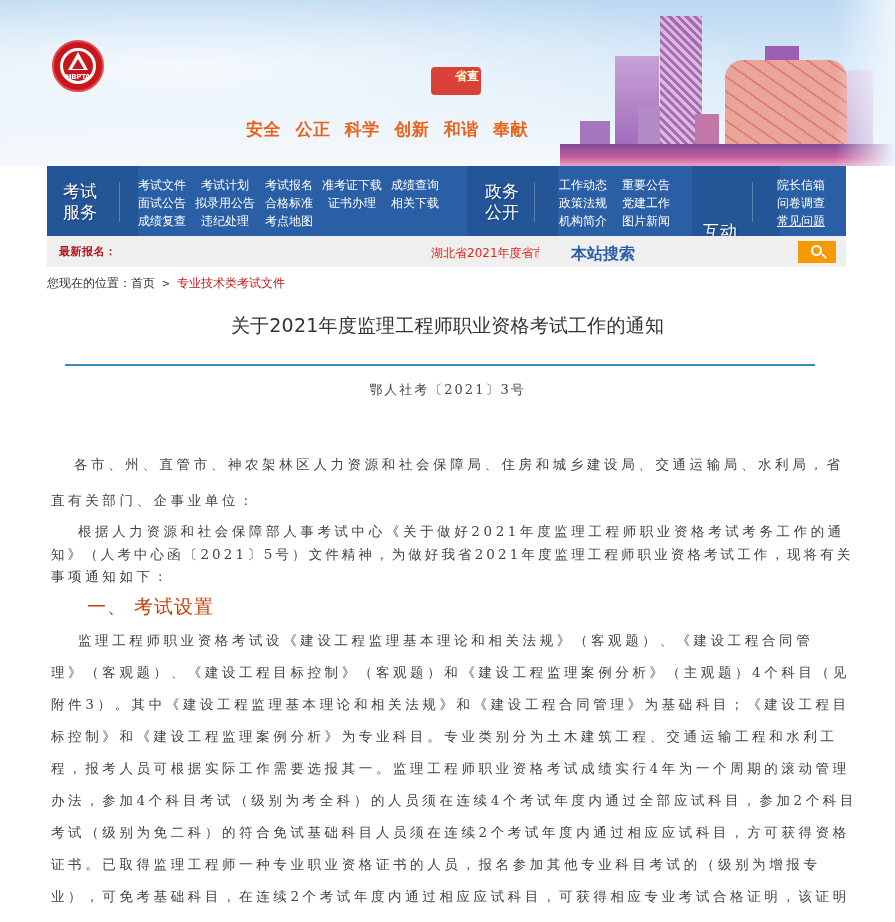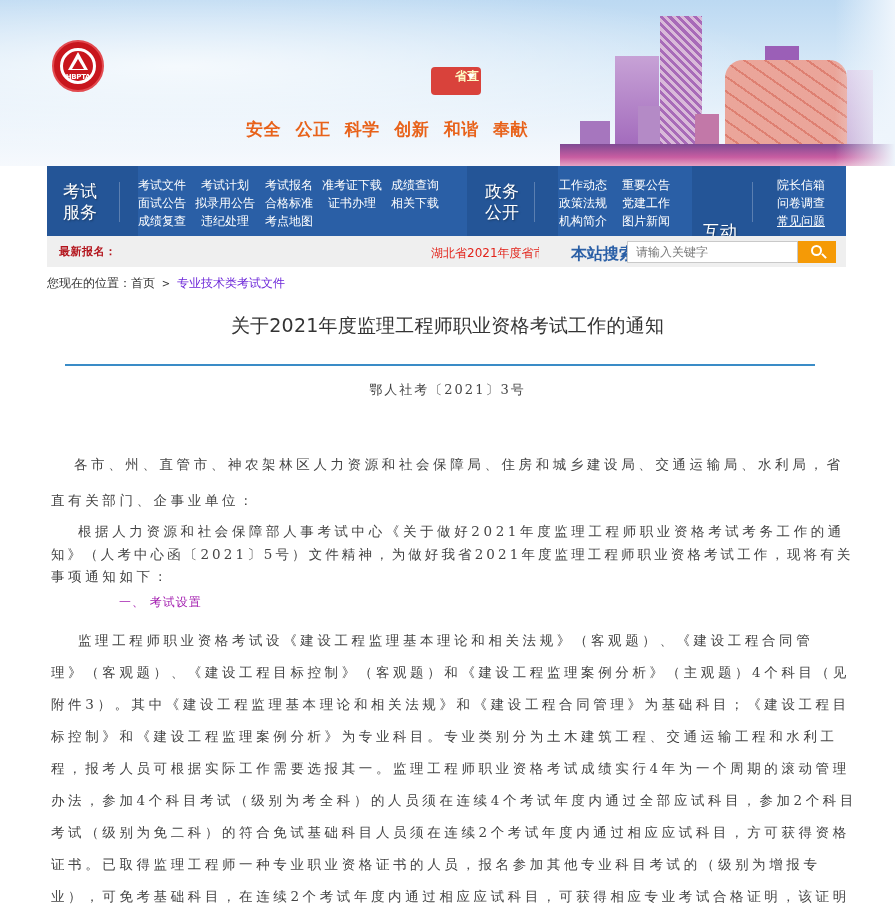--- a/index.html
+++ b/index.html
@@ -120,41 +120,41 @@
   .search-btn .ring {
     position: absolute; left: 13px; top: 4px; width: 11px; height: 11px; border: 2px solid #fff; border-radius: 50%;
   }
   .search-btn .handle {
     position: absolute; left: 23px; top: 14px; width: 6px; height: 2px; background: #fff; transform: rotate(45deg);
   }
 
   
   .breadcrumb { position: absolute; left: 47px; top: 275px; font-size: 12px; color: #333; white-space: nowrap; }
   .breadcrumb .crumb-link { color: #333; cursor: pointer; }
-  .breadcrumb .crumb-current { color: #6d28d9; cursor: pointer; }
+  .breadcrumb .crumb-current { color: #b91c1c; cursor: pointer; }
   .breadcrumb .sep { margin: 0 3px; font-size: 10px; }
 
   
   .article-title {
     position: absolute; left: 0; width: 895px; top: 313px; text-align: center;
     font-size: 19px; color: #333; letter-spacing: 0.2px;
   }
   .divider { position: absolute; left: 65px; top: 364px; width: 750px; height: 2px; background: #3a8cc7; }
   .doc-number {
     position: absolute; left: 0; width: 895px; top: 381px; text-align: center;
     font-family: "DejaVu Serif", serif; font-size: 13px; color: #444; letter-spacing: 2px;
   }
 
   .body-text {
     position: absolute; left: 51px; width: 794px; font-family: "DejaVu Serif", serif;
     font-size: 13.5px; color: #444; letter-spacing: 3.6px; white-space: nowrap;
   }
   .body-line { position: absolute; white-space: nowrap; }
   .section-heading {
-    position: absolute; font-family: "DejaVu Sans", sans-serif; font-size: 12px; color: #a21caf; letter-spacing: 1px; margin-left: 32px;
+    position: absolute; font-family: "DejaVu Sans", sans-serif; font-size: 19px; color: #c2410c; letter-spacing: 1px;
   }
 </style>
 </head>
 <body>
 
 <div class="banner">
   <div class="haze"></div>
 
   <div class="skyline">
     <div class="bld b6"></div>
@@ -241,21 +241,20 @@
   <span class="nav-link" style="left:730px;top:29px;">问卷调查</span>
   <span class="nav-link" style="left:730px;top:47px;text-decoration:underline;">常见问题</span>
 </div>
 
 <div class="latest-bar">
   <span class="latest-label">最新报名：</span>
   <div style="position:absolute;left:96px;top:0;width:396px;height:31px;overflow:hidden;">
     <span class="latest-item" style="left:288px;">湖北省2021年度省市</span>
   </div>
   <span class="search-label">本站搜索</span>
-  <input class="search-input" type="text" placeholder="请输入关键字" style="">
   <div class="search-btn">
     <span class="ring"></span>
     <span class="handle"></span>
   </div>
 </div>
 
 <div class="breadcrumb">
   <span>您现在的位置：</span><span class="crumb-link">首页</span>
   <span class="sep">&gt;</span>
   <span class="crumb-current">专业技术类考试文件</span>

